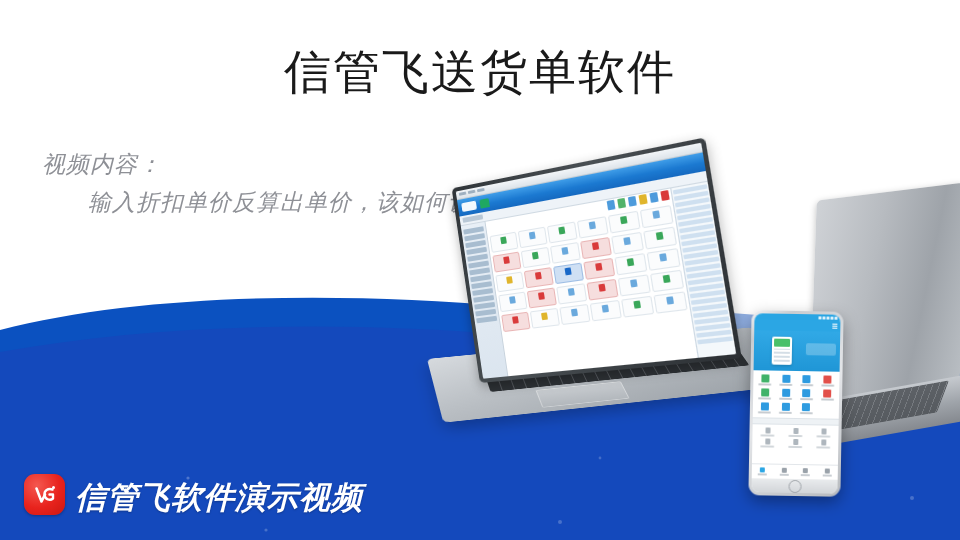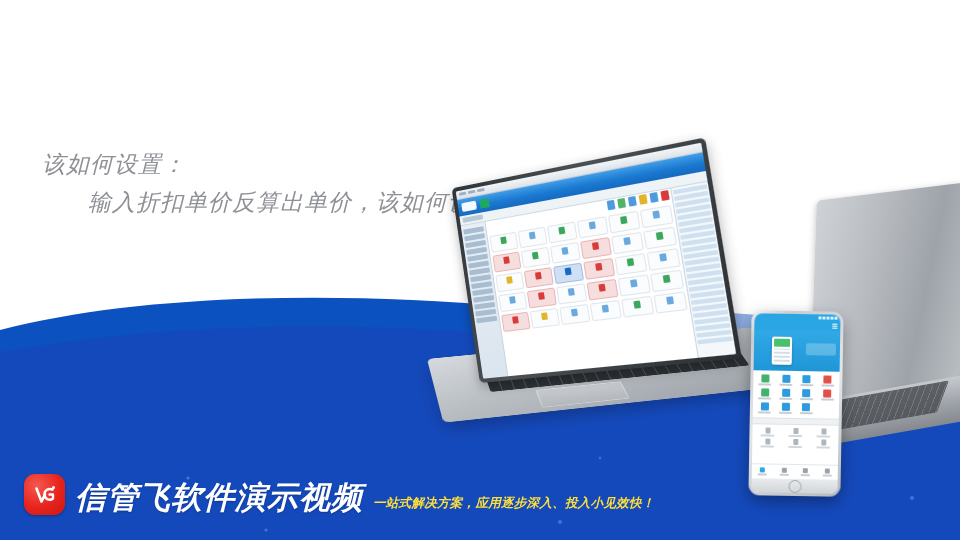--- a/index.html
+++ b/index.html
@@ -220,23 +220,24 @@
       <rect x="0" y="455" width="960" height="85" fill="#1449BC"></rect>
 
       <circle cx="188" cy="478" r="1.6" fill="#ffffff" opacity="0.25"></circle>
       <circle cx="266" cy="530" r="1.6" fill="#ffffff" opacity="0.22"></circle>
       <circle cx="560" cy="522" r="2" fill="#ffffff" opacity="0.22"></circle>
       <circle cx="912" cy="498" r="2" fill="#ffffff" opacity="0.22"></circle>
       <circle cx="600" cy="458" r="1.4" fill="#ffffff" opacity="0.2"></circle>
     </svg>
   </div>
 
+  <div id="title">信管飞送货单软件</div>
 
   <div id="subtitle">
-    <span class="line1">该如何设置：</span>
+    <span class="line1">视频内容：</span>
     <span class="line2">输入折扣单价反算出单价，该如何设置？</span>
   </div>
 
   <div id="devices">
 
     <div class="laptop-back">
       <div class="lb-lid"></div>
       <div class="lb-base"></div>
       <div class="lb-keys"></div>
     </div>
@@ -483,17 +484,16 @@
       <div id="brand-logo">
         <span class="mark">
           <svg width="26" height="26" viewBox="0 0 26 26" xmlns="http://www.w3.org/2000/svg">
             <path d="M4.5 6.5 L9.5 19.5 L13 12.5" stroke="#ffffff" stroke-width="2.6" fill="none" stroke-linecap="round" stroke-linejoin="round"></path>
             <path d="M20.5 7.5 C16 6 12 8.5 12.5 13 C13 17.5 18 19 21 16.5 L21 12.5 L17.5 12.5" stroke="#ffffff" stroke-width="2.4" fill="none" stroke-linecap="round" stroke-linejoin="round"></path>
             <circle cx="21.5" cy="5.5" r="1.5" fill="#ffffff"></circle>
           </svg>
         </span>
       </div>
       <div id="brand-text">信管飞软件演示视频</div>
-      <div id="brand-tagline">一站式解决方案，应用逐步深入、投入小见效快！</div>
     </div>
   </div>
 
 </div>
 
 </body></html>

